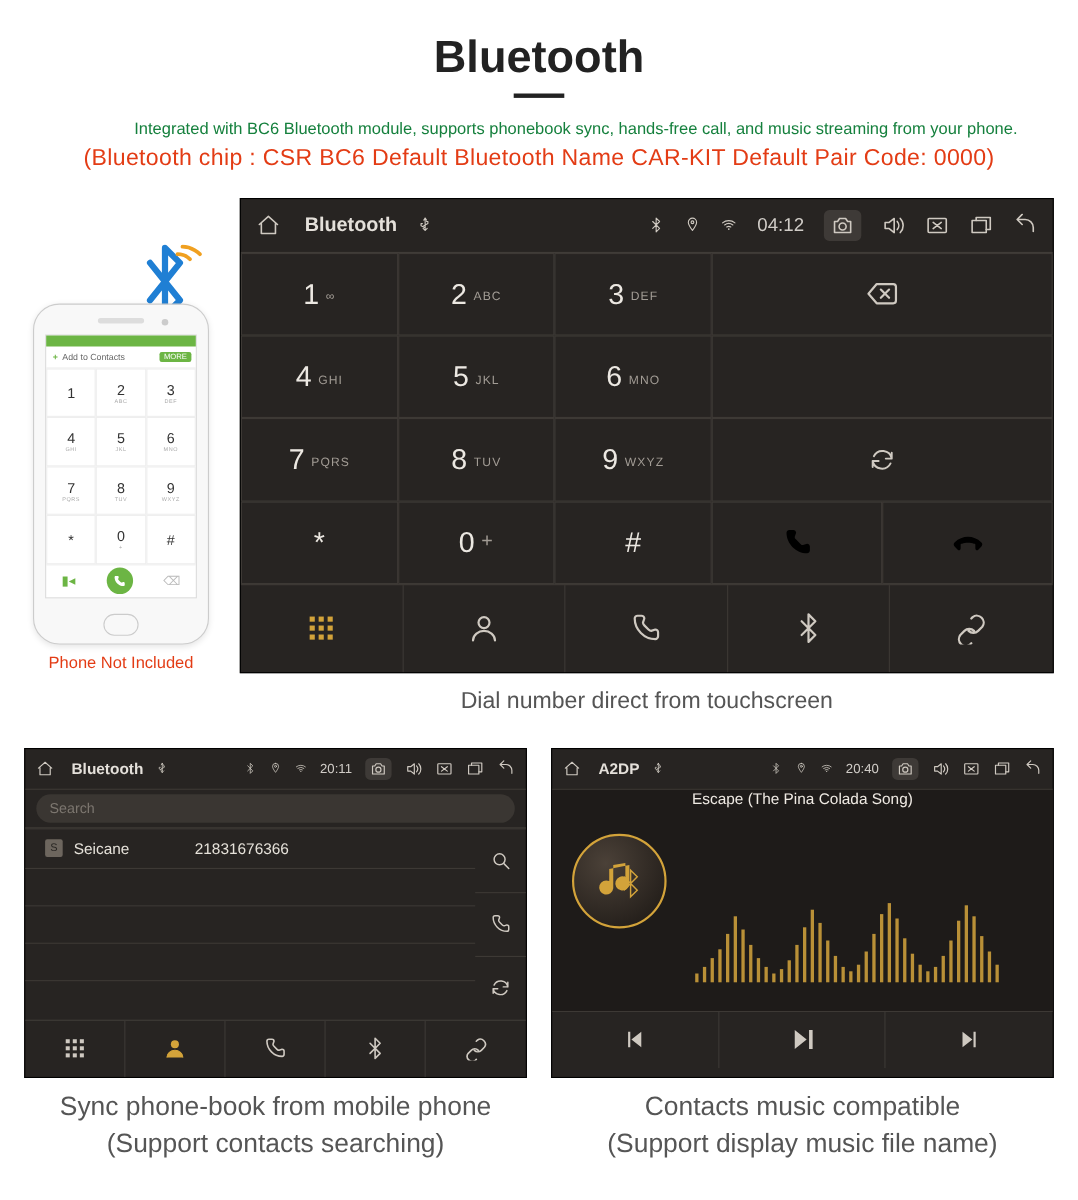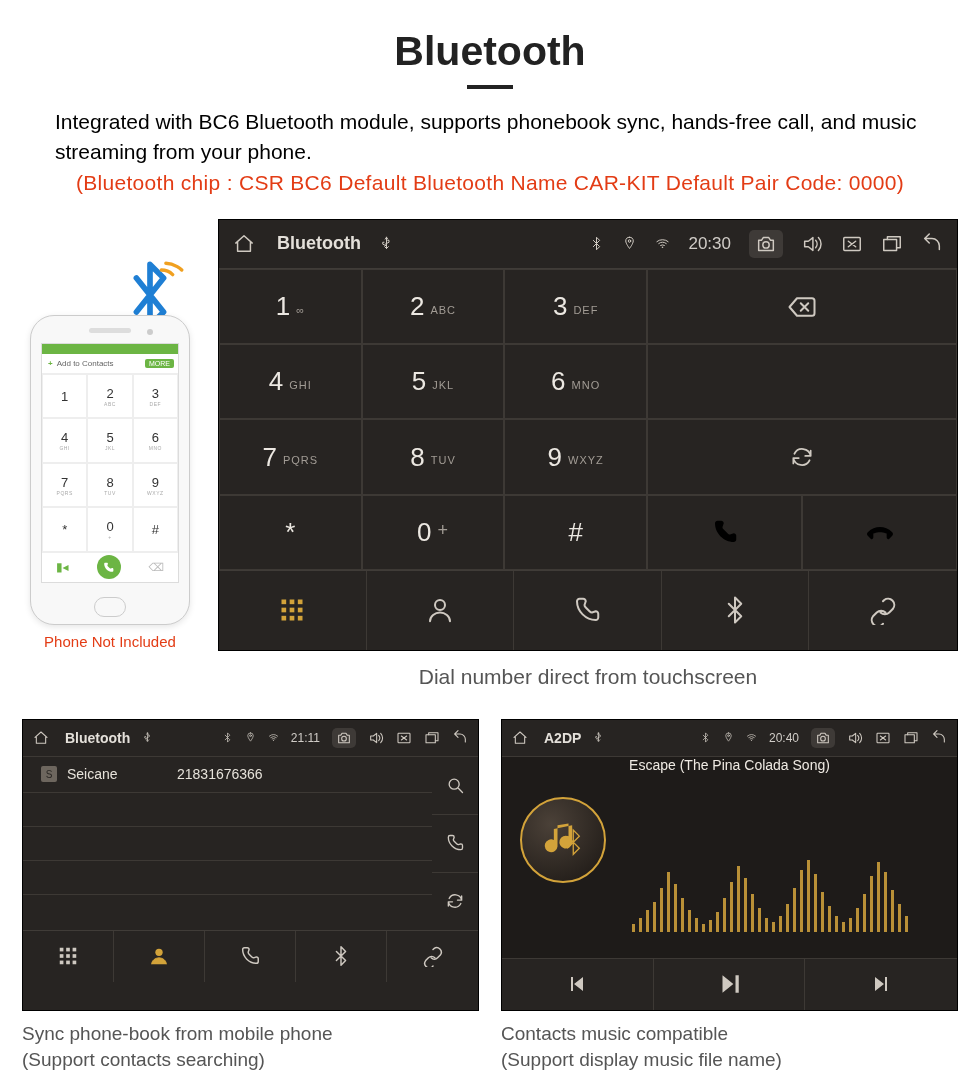--- a/index.html
+++ b/index.html
@@ -1,19 +1,19 @@
 <!DOCTYPE html>
 <html><head>
 <meta charset="utf-8">
 <style>
   *{box-sizing:border-box;margin:0;padding:0;font-family:Arial,Helvetica,sans-serif;-webkit-font-smoothing:antialiased}
   body{background:#fff;width:980px;height:1091px;overflow:hidden;position:relative}
   .page-title{text-align:center;font-size:41px;font-weight:700;color:#222;margin-top:28px}
   .title-underline{width:46px;height:4px;background:#222;margin:10px auto 18px}
-  .page-desc{text-align:left;color:#000000;font-size:21px;line-height:1.45;max-width:870px;margin:0 auto}
+  .page-desc{text-align:right;color:#15803d;font-size:15px;line-height:1.45;max-width:870px;margin:0 auto}
   .page-specs{text-align:center;color:#e33c15;font-size:21px;margin-top:3px;letter-spacing:.3px}
 
   
   .row1{display:flex;align-items:flex-start;justify-content:space-between;margin:24px 22px 0 22px}
   .phone-col{width:176px;display:flex;flex-direction:column;align-items:center}
   .bt-logo{position:relative;width:68px;height:62px;margin:42px 0 0 80px}
   .bt-logo svg{display:block}
   .phone-mock{width:160px;height:310px;border:1px solid #ccc;border-radius:24px;background:#f8f8f8;margin-top:-8px;position:relative;display:flex;flex-direction:column;align-items:center;box-shadow:0 2px 6px rgba(0,0,0,.1)}
   .phone-speaker{width:42px;height:5px;background:#ddd;border-radius:3px;margin-top:12px}
   .phone-cam{width:6px;height:6px;background:#ccc;border-radius:50%;position:absolute;top:13px;right:36px}
@@ -82,21 +82,21 @@
   .track{color:#efeae3;font-size:14px;margin-top:0}
   .album{width:86px;height:86px;border-radius:50%;border:2px solid #d3a33a;background:radial-gradient(circle at 35% 30%,#4b4138,#1a1613);position:absolute;left:18px;top:40px;display:flex;align-items:center;justify-content:center}
   .album svg{width:44px;height:44px}
   .eq{position:absolute;left:130px;right:20px;bottom:26px;height:74px;display:flex;align-items:flex-end;gap:4px}
   .eq span{width:3px;background:#b99037;display:block}
   .music-ctrl{height:52px;border-top:1px solid #3d3935;display:grid;grid-template-columns:repeat(3,1fr)}
   .mc{display:flex;align-items:center;justify-content:center;border-right:1px solid #3d3935}
   .mc:last-child{border-right:none}
 
   .caption2{display:flex;justify-content:space-between;margin:10px 22px 0}
-  .caption2 div{width:457px;text-align:left;color:#555;font-size:19px;line-height:1.4}
+  .caption2 div{width:457px;text-align:center;color:#555;font-size:24px;line-height:1.4}
 
   
   .stroke{fill:none;stroke:#cfc9c1;stroke-width:1.6;stroke-linecap:round;stroke-linejoin:round}
   .gold .stroke,.gold path{stroke:#d3a33a;fill:#d3a33a}
 </style>
 </head>
 <body>
 
 <svg width="0" height="0" style="position:absolute">
   <defs>
@@ -300,21 +300,21 @@
         <span class="tinyicon">
             <svg viewBox="0 0 24 24">
               <use href="#i-pin"></use>
             </svg>
           </span>
         <span class="tinyicon">
             <svg viewBox="0 0 24 24">
               <use href="#i-wifi"></use>
             </svg>
           </span>
-        <span class="time">20:30</span>
+        <span class="time">04:12</span>
         <span class="icon cam">
             <svg viewBox="0 0 24 24">
               <use href="#i-cam"></use>
             </svg>
           </span>
         <span class="icon">
             <svg viewBox="0 0 24 24">
               <use href="#i-vol"></use>
             </svg>
           </span>
@@ -463,21 +463,21 @@
       <span class="tinyicon">
           <svg viewBox="0 0 24 24">
             <use href="#i-pin"></use>
           </svg>
         </span>
       <span class="tinyicon">
           <svg viewBox="0 0 24 24">
             <use href="#i-wifi"></use>
           </svg>
         </span>
-      <span class="time">21:11</span>
+      <span class="time">20:11</span>
       <span class="icon cam">
           <svg viewBox="0 0 24 24">
             <use href="#i-cam"></use>
           </svg>
         </span>
       <span class="icon">
           <svg viewBox="0 0 24 24">
             <use href="#i-vol"></use>
           </svg>
         </span>
@@ -489,20 +489,23 @@
       <span class="icon">
           <svg viewBox="0 0 24 24">
             <use href="#i-windows"></use>
           </svg>
         </span>
       <span class="icon">
           <svg viewBox="0 0 24 24">
             <use href="#i-back"></use>
           </svg>
         </span>
+    </div>
+    <div class="search-row">
+      <div class="search-input">Search</div>
     </div>
     <div class="phonebook-body">
       <div class="contact-col">
         <div class="contact-row">
           <span class="badge">S</span>
           <span class="name">Seicane</span>
           <span>21831676366</span>
         </div>
         <div class="blank-row"></div>
         <div class="blank-row"></div>

